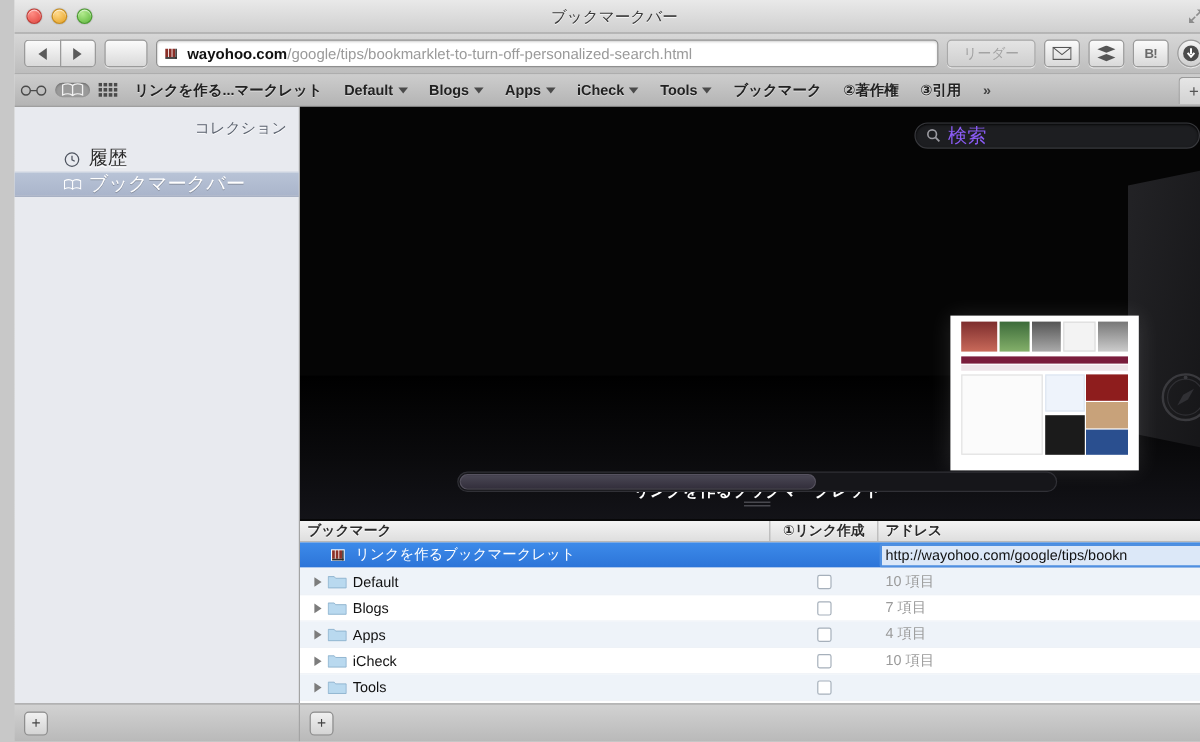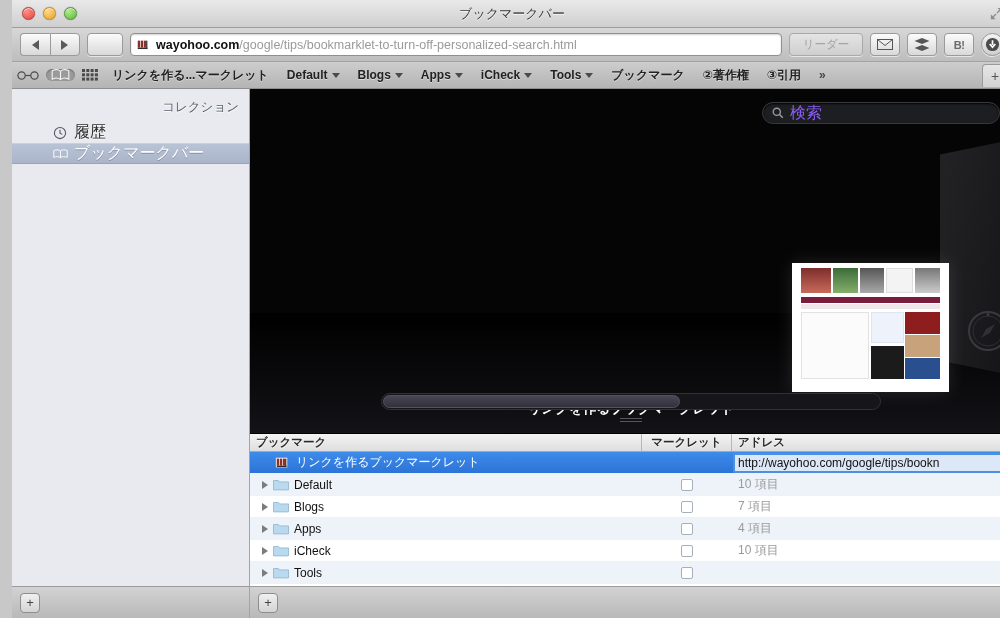--- a/index.html
+++ b/index.html
@@ -490,21 +490,21 @@
               <path d="M8.8 8.8 L12.6 12.6" stroke="#9a9aa0" stroke-width="1.8"></path>
             </svg>
             <span class="ph">検索</span>
           </div>
         </div>
       </div>
 
       <div class="tablewrap">
         <div class="thead">
           <div class="th col-bm">ブックマーク</div>
-          <div class="th col-auto">マークレット</div>
+          <div class="th col-auto">①リンク作成</div>
           <div class="th col-addr">アドレス</div>
         </div>
 
         <div class="trow selected">
           <div class="td col-bm">
             <span style="width:14px;flex:none;"></span>
             <span style="width:16px;height:14px;flex:none;display:flex;align-items:center;">
               <svg viewBox="0 0 16 16" width="14" height="14">
                 <rect x="1" y="2" width="13" height="11" fill="#fff"></rect>
                 <rect x="2" y="3" width="2.6" height="8" fill="#8b2f28"></rect>

